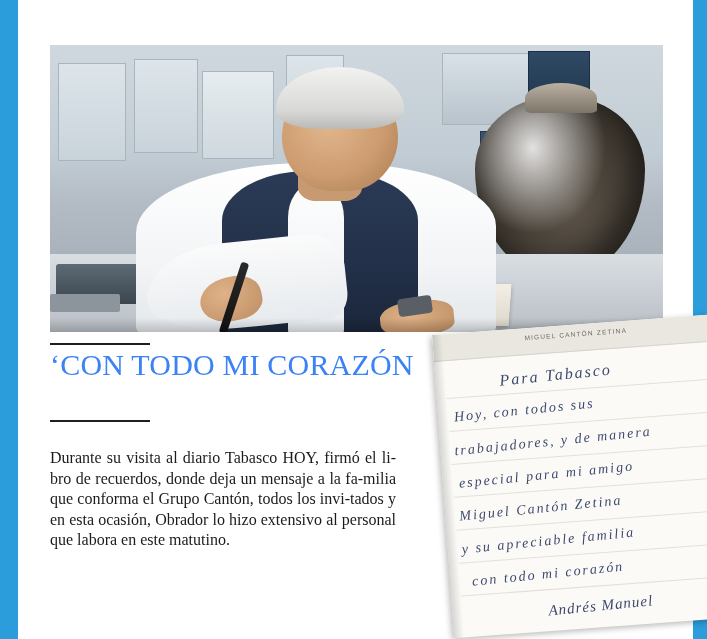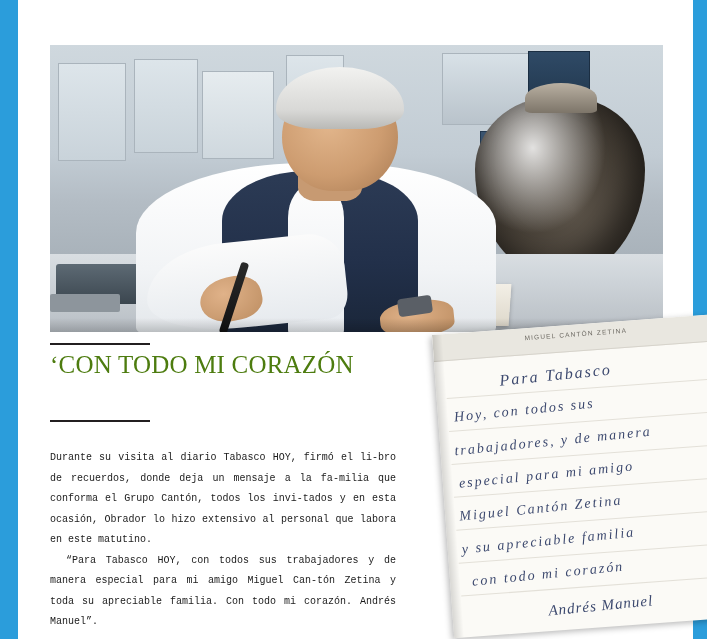--- a/index.html
+++ b/index.html
@@ -273,35 +273,35 @@
   }
   .rule-top   { left: 18px; top: 343px; width: 100px; }
   .rule-under { left: 18px; top: 420px; width: 100px; }
 
   .headline {
     position: absolute;
     left: 18px;
     top: 352px;
     width: 400px;
     font-family: "Liberation Serif", serif;
-    font-size: 25px;
+    font-size: 30px;
     line-height: 26px;
     letter-spacing: .2px;
-    color: #4d7c0f;
+    color: #3b82f6;
   }
   .headline div { white-space: nowrap; }
 
   
   .body-text {
     position: absolute;
     left: 18px;
     top: 448px;
     width: 346px;
-    font-family: Liberation Mono, monospace;
-    font-size: 10px;
+    font-family: Liberation Serif, serif;
+    font-size: 16px;
     line-height: 20.5px;
     color: #1b1b1b;
     text-align: justify;
   }
   .body-text p { margin: 0; }
   .body-text p.indent { text-indent: 16px; }
 
   
   .note {
     position: absolute;
@@ -406,21 +406,20 @@
   </div>
 
   <div class="rule rule-top"></div>
   <div class="headline">
     <div>‘CON TODO MI CORAZÓN</div>
   </div>
   <div class="rule rule-under"></div>
 
   <div class="body-text">
     <p>Durante su visita al diario Tabasco HOY, firmó el li-bro de recuerdos, donde deja un mensaje a la fa-milia que conforma el Grupo Cantón, todos los invi-tados y en esta ocasión, Obrador lo hizo extensivo al personal que labora en este matutino.</p>
-    <p class="indent">“Para Tabasco HOY, con todos sus trabajadores y de manera especial para mi amigo Miguel Can-tón Zetina y toda su apreciable familia. Con todo mi corazón. Andrés Manuel”.</p>
   </div>
 
   <div class="note">
     <div class="note-top-band"></div>
     <div class="note-letterhead">MIGUEL CANTÓN ZETINA</div>
 
     <div class="note-lines">
       <i style="top:64px"></i>
         <i style="top:97px"></i>
         <i style="top:130px"></i>

